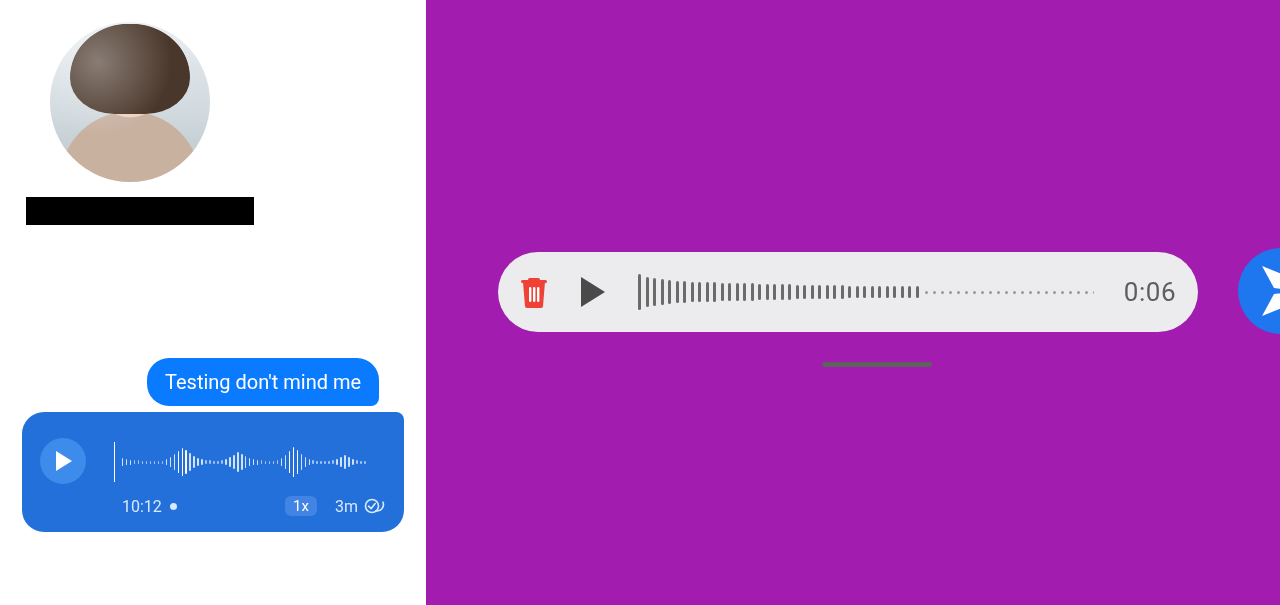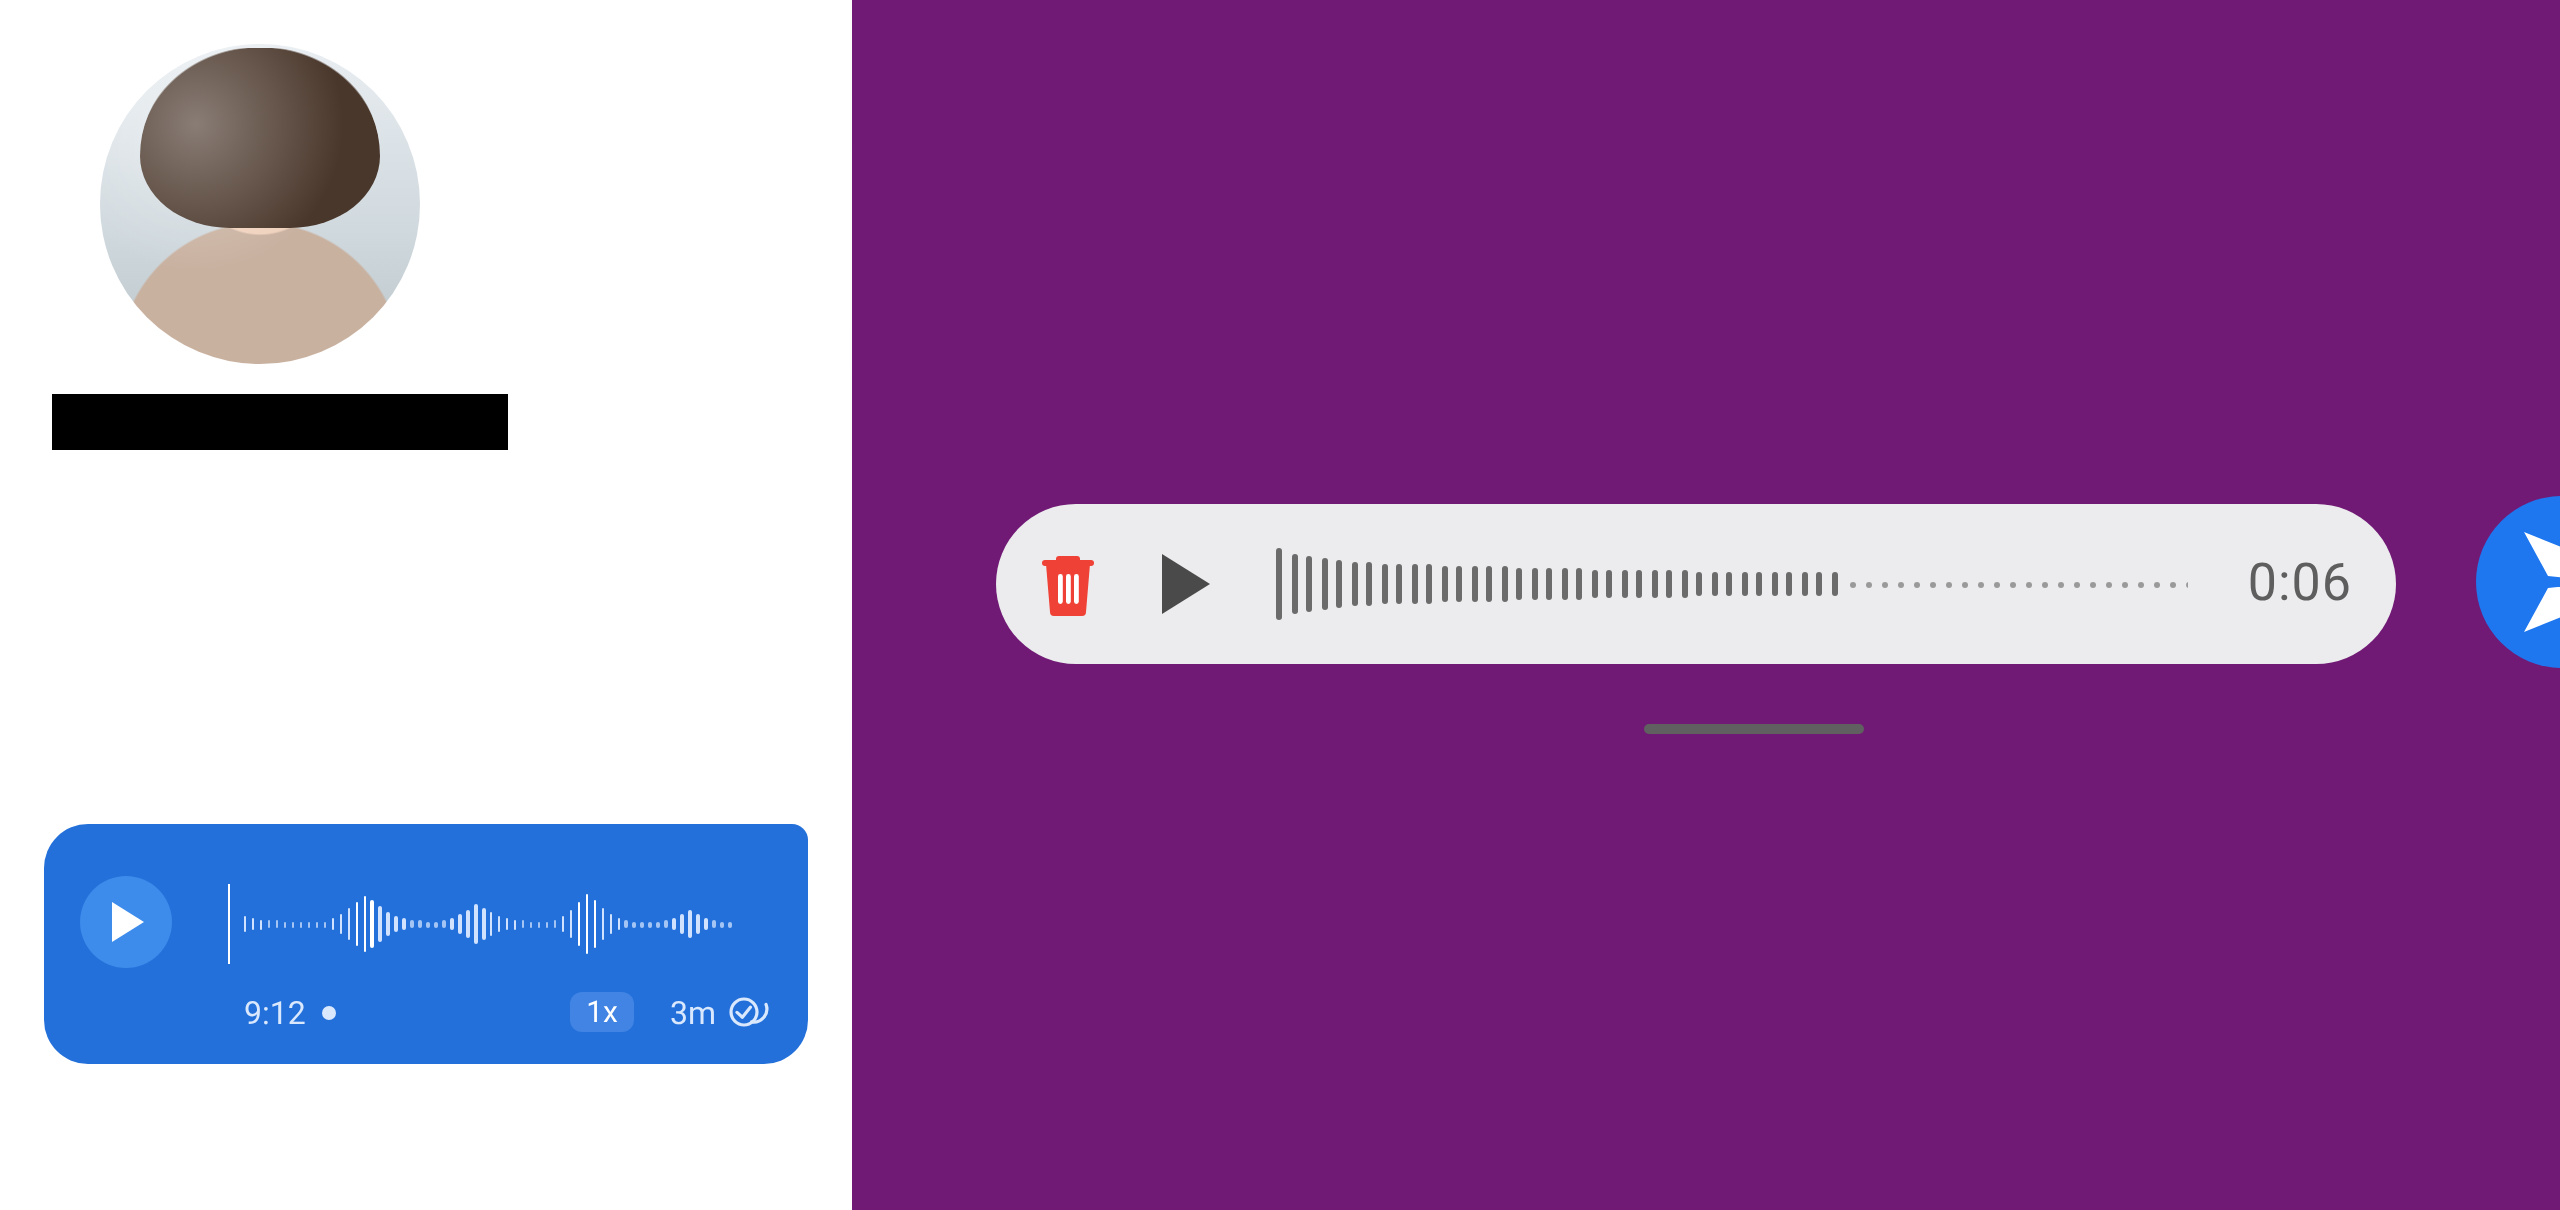--- a/index.html
+++ b/index.html
@@ -126,21 +126,21 @@
     color: #d9e8ff;
     font-size: 16px;
   }
   .age-read svg { display:block; }
 
   
   .right-panel {
     position: absolute;
     left: 426px; top: 0;
     right: 0; height: 605px;
-    background: #701a75;
+    background: #a21caf;
   }
   .rec-bar {
     position: absolute;
     left: 72px; top: 252px;
     width: 700px; height: 80px;
     background: #ececee;
     border-radius: 40px;
     display: flex; align-items: center;
     padding: 0 22px 0 18px;
     gap: 22px;
@@ -199,20 +199,21 @@
 </style>
 </head>
 <body>
 
 <div class="canvas">
 
   <div class="left-panel">
     <div class="avatar"></div>
     <div class="name-redacted"></div>
 
+    <div class="sent-text-bubble">Testing don't mind me</div>
 
     <div class="voice-bubble">
       <div class="play-btn">
         <svg width="18" height="20" viewBox="0 0 18 20">
           <polygon points="2,0 18,10 2,20" fill="#ffffff"></polygon>
         </svg>
       </div>
       <div class="waveform-blue" id="wave-blue">
           <div class="marker" style="height: 40px; margin-right: 4px;"></div>
           <div class="bar" style="height: 8px; opacity: 1;"></div>
@@ -273,21 +274,21 @@
           <div class="bar" style="height: 10px; opacity: 1;"></div>
           <div class="bar" style="height: 14px; opacity: 1;"></div>
           <div class="bar" style="height: 10px; opacity: 1;"></div>
           <div class="bar" style="height: 6px; opacity: 1;"></div>
           <div class="bar" style="height: 4px; opacity: 0.75;"></div>
           <div class="bar" style="height: 3px; opacity: 0.75;"></div>
           <div class="bar" style="height: 3px; opacity: 0.75;"></div>
         </div>
       <div class="voice-meta">
         <div class="dur">
-          <span>9:12</span>
+          <span>10:12</span>
           <span class="dot"></span>
         </div>
         <div class="spacer"></div>
         <div class="speed-chip">1x</div>
         <div class="age-read">
           <span>3m</span>
           <svg width="22" height="16" viewBox="0 0 22 16">
             <circle cx="8" cy="8" r="6.5" fill="none" stroke="#d9e8ff" stroke-width="1.6"></circle>
             <path d="M4.5 8.2 L7.2 10.6 L11.2 5.6" fill="none" stroke="#d9e8ff" stroke-width="1.6" stroke-linecap="round" stroke-linejoin="round"></path>
             <path d="M11.8 12.9 A6.5 6.5 0 0 0 19 4.2" fill="none" stroke="#d9e8ff" stroke-width="1.6" stroke-linecap="round"></path>

